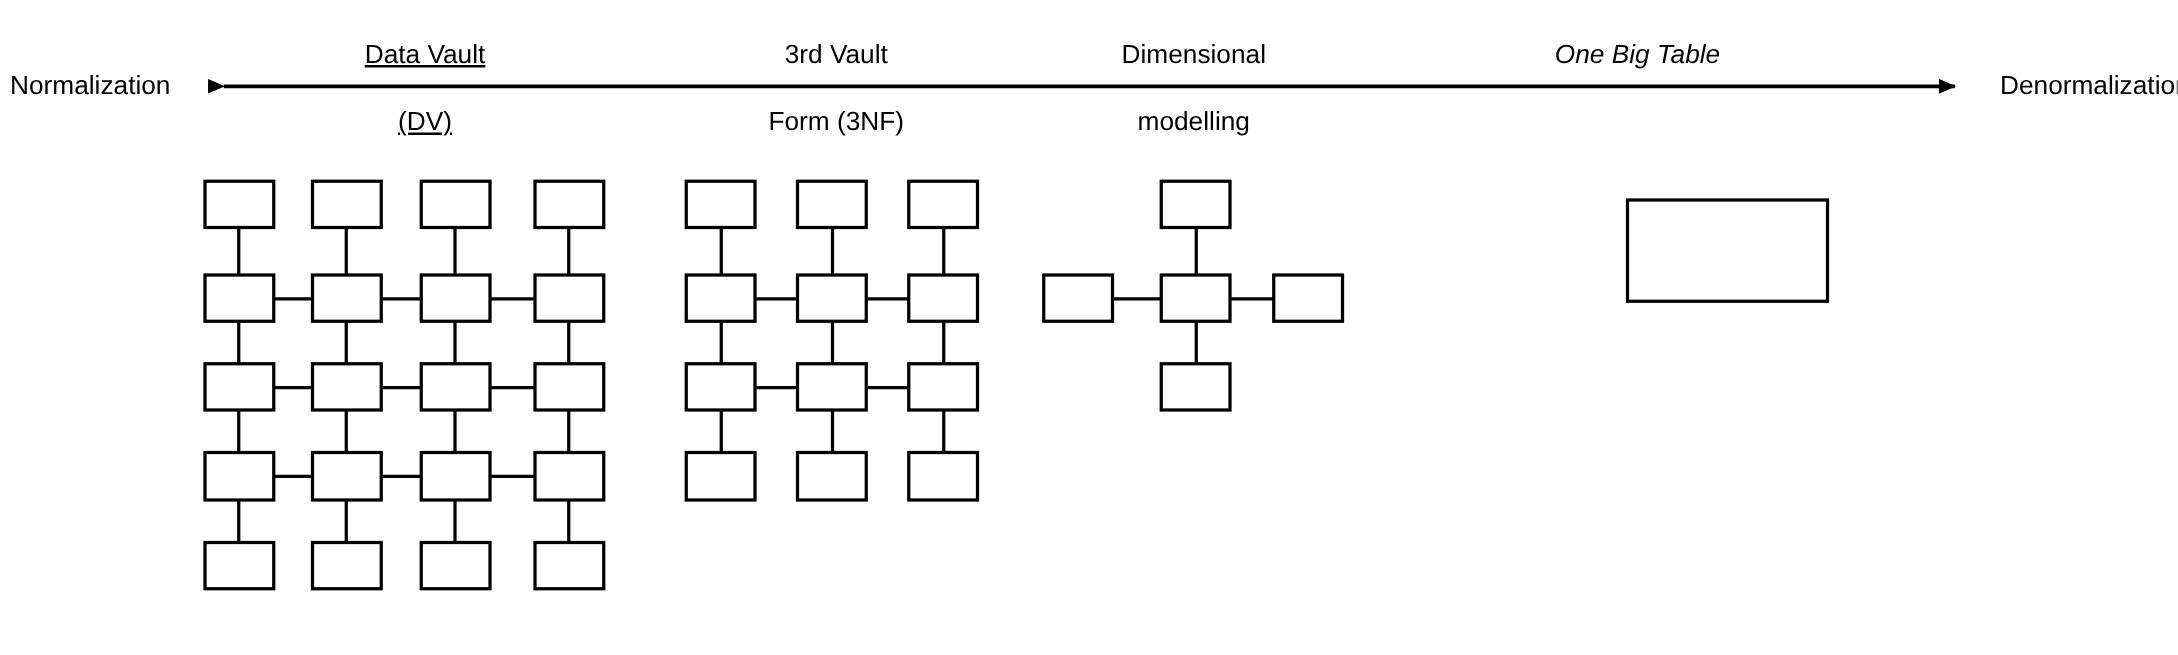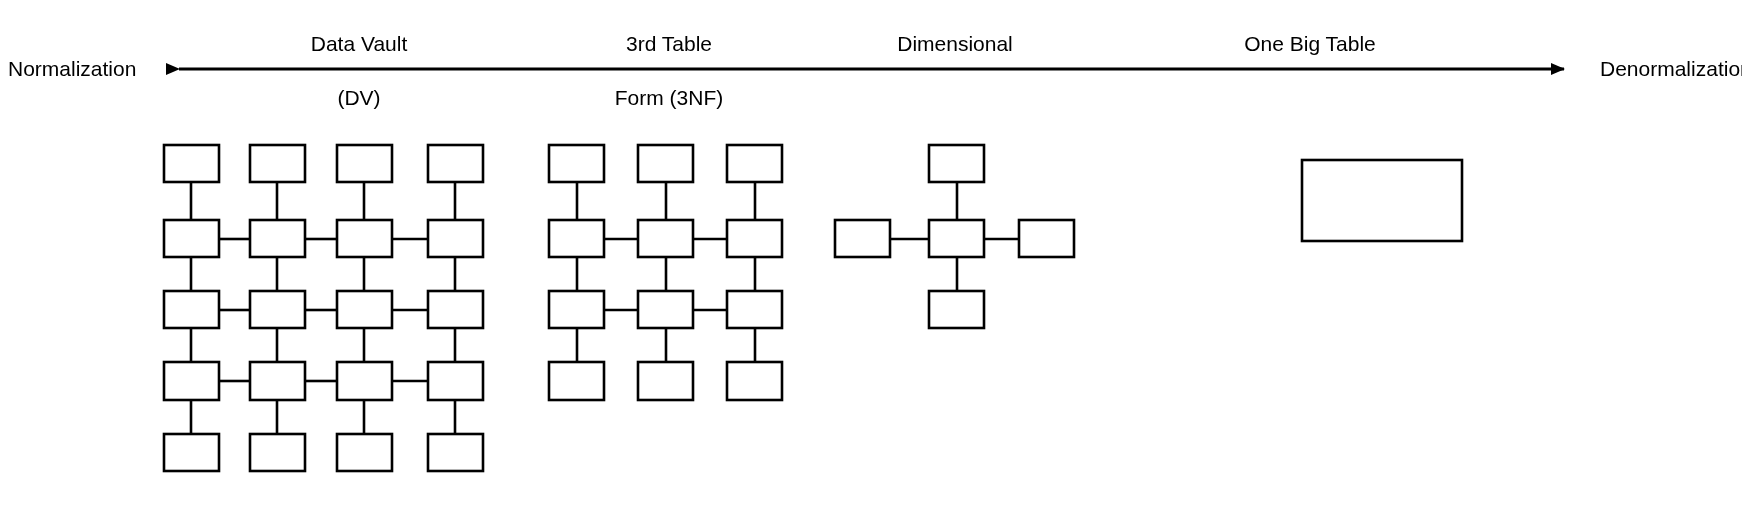--- a/index.html
+++ b/index.html
@@ -39,24 +39,24 @@
   }
   .stage-label {
     position: absolute;
     font-size: 21px;
     line-height: 27px;
     text-align: center;
     color: #000;
     white-space: pre-line;
   }
   .stage-label span { display: block; }
-  #stage-label-dv  { left: 224px; top: 3px;  width: 270px; }
+  #stage-label-dv  { left: 205px; top: 3px;  width: 270px; text-decoration: underline; }
   #stage-label-3nf { left: 545px; top: 3px;  width: 248px; }
   #stage-label-dim { left: 830px; top: 3px;  width: 250px; text-align: center; }
-  #stage-label-obt { left: 1150px; top: 3px; width: 320px; }
+  #stage-label-obt { left: 1150px; top: 3px; width: 320px; font-style: italic; }
 </style>
 </head>
 <body>
 
 <svg id="canvas" viewBox="0 0 1742 524" xmlns="http://www.w3.org/2000/svg">
 
   <defs>
     <marker id="arrow-right" markerWidth="14" markerHeight="12" refX="13" refY="6" orient="auto" markerUnits="userSpaceOnUse">
       <path d="M0,0 L14,6 L0,12 z" fill="#000"></path>
     </marker>
@@ -193,23 +193,24 @@
 <div class="axis-label" id="label-normalization">Normalization</div>
 
 <div class="axis-label" id="label-denormalization">Denormalization</div>
 
 <div class="stage-label" id="stage-label-dv">
   <span>Data Vault</span>
   <span>(DV)</span>
 </div>
 
 <div class="stage-label" id="stage-label-3nf">
-  <span>3rd Table</span>
+  <span>3rd Vault</span>
   <span>Form (3NF)</span>
 </div>
 
 <div class="stage-label" id="stage-label-dim">
   <span>Dimensional</span>
+  <span>modelling</span>
 </div>
 
 <div class="stage-label" id="stage-label-obt">
   <span>One Big Table</span>
 </div>
 
 </body></html>

